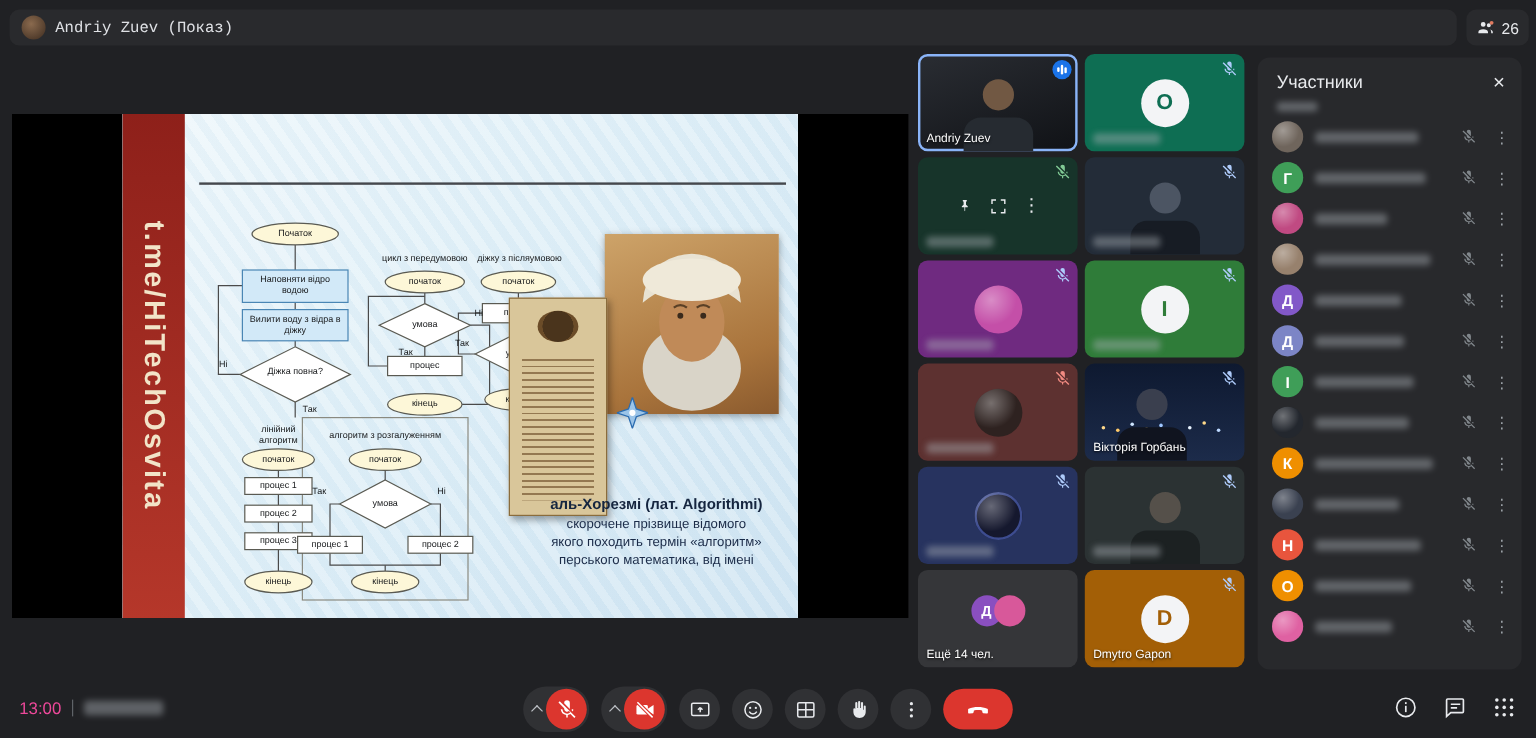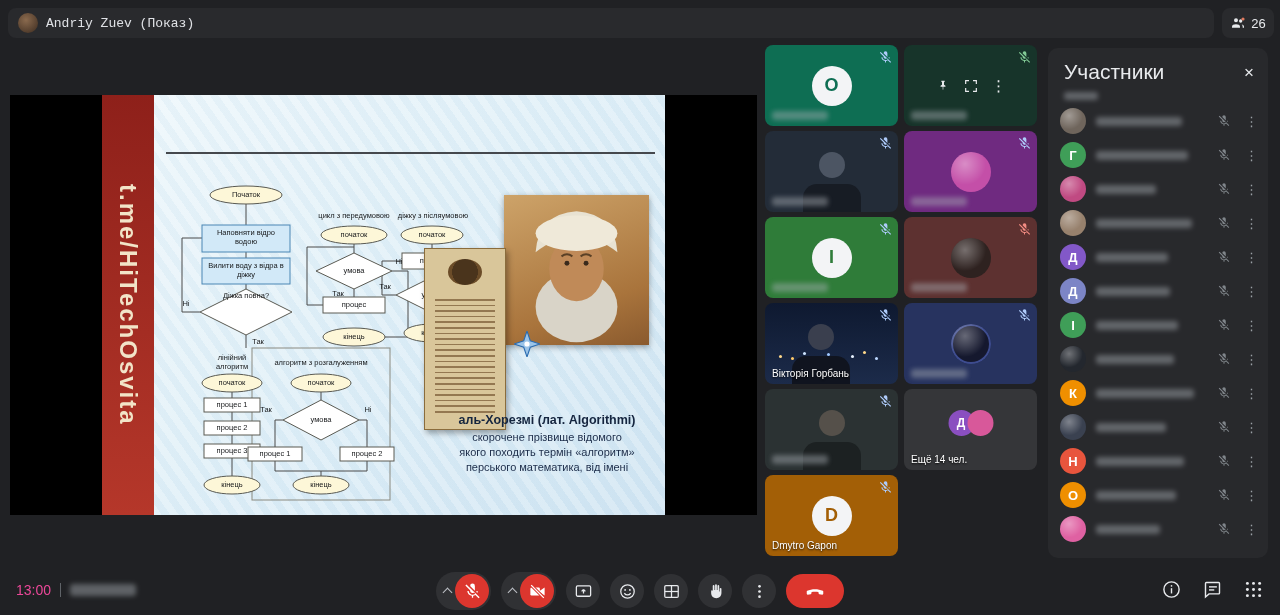--- a/index.html
+++ b/index.html
@@ -76,21 +76,21 @@
   .ring{box-shadow:inset 0 0 0 2px #3d4c8f;}
   .duo{position:absolute;left:50%;top:42%;transform:translate(-50%,-50%);display:flex;z-index:2;}
   .duo .dcirc{width:26px;height:26px;border-radius:50%;display:flex;align-items:center;justify-content:center;
               font-size:12px;font-weight:700;color:#fff;}
   .duo .d2{margin-left:-7px;}
 
   
   .panel{position:absolute;left:1048px;top:48px;width:220px;height:510px;border-radius:10px;background:#28292c;
          box-sizing:border-box;}
   .p-head{display:flex;align-items:center;justify-content:space-between;padding:12px 14px 6px 16px;}
-  .p-title{font-size:21px;color:#e8eaed;}
+  .p-title{font-size:15px;color:#e8eaed;}
   .p-close{font-size:17px;color:#e8eaed;cursor:pointer;line-height:1;}
   .p-section{margin:2px 0 4px 16px;width:34px;}
   .prow{display:flex;align-items:center;height:34px;padding:0 10px 0 12px;gap:10px;}
   .pav{width:26px;height:26px;border-radius:50%;flex:none;display:flex;align-items:center;justify-content:center;
        font-size:13px;font-weight:700;color:#fff;position:relative;}
   .pav.photo::after{content:"";position:absolute;inset:0;border-radius:50%;
        background:radial-gradient(circle at 35% 30%,rgba(255,255,255,.35),transparent 55%);}
   .pname{flex:none;}
   .pspace{flex:1;}
   .pmic{width:14px;height:14px;flex:none;}
@@ -178,21 +178,21 @@
           <polygon points="144,194 190,217 144,240 98,217"></polygon>
           <polygon points="252,158 290,176 252,194 214,176"></polygon>
           <polygon points="330,182 366,200 330,218 294,200"></polygon>
           <polygon points="219,305 257,325 219,345 181,325"></polygon>
         </g>
       </svg>
 
       <div class="fl" style="left:144px;top:100px;">Початок</div>
       <div class="fl wrap" style="left:144px;top:143px;width:82px;">Наповняти відро водою</div>
       <div class="fl wrap" style="left:144px;top:176px;width:82px;">Вилити воду з відра в діжку</div>
-      <div class="fl wrap" style="left:144px;top:201px;width:64px;">Діжка повна?</div>
+      <div class="fl wrap" style="left:144px;top:215px;width:64px;">Діжка повна?</div>
       <div class="fl" style="left:84px;top:209px;">Ні</div>
       <div class="fl" style="left:156px;top:247px;">Так</div>
 
       <div class="fl wrap" style="left:252px;top:121px;width:74px;">цикл з передумовою</div>
       <div class="fl" style="left:252px;top:140px;">початок</div>
       <div class="fl" style="left:252px;top:176px;">умова</div>
       <div class="fl" style="left:236px;top:199px;">Так</div>
       <div class="fl" style="left:297px;top:167px;">Ні</div>
       <div class="fl" style="left:252px;top:210px;">процес</div>
       <div class="fl" style="left:252px;top:242px;">кінець</div>
@@ -246,20 +246,30 @@
         <div class="cap-t">аль-Хорезмі (лат. Algorithmi)</div>
         <div class="cap-l">скорочене прізвище відомого</div>
         <div class="cap-l">якого походить термін «алгоритм»</div>
         <div class="cap-l">перського математика, від імені</div>
       </div>
     </div>
   </div>
 
   <div class="tiles">
 
+    <div class="tile self" style="background:linear-gradient(160deg,#2a2d33,#101216);">
+      <span class="head" style="background:#715843;"></span>
+      <span class="torso"></span>
+      <span class="spk">
+        <i style="height:4px"></i>
+          <i style="height:8px"></i>
+          <i style="height:5px"></i>
+      </span>
+      <span class="tname">Andriy Zuev</span>
+    </div>
 
     <div class="tile" style="background: rgb(14, 110, 83);">
       <span class="tav">
         <span style="color: rgb(14, 110, 83);">O</span>
       </span>
       <span class="tmic" data-mic="#aecbfa"><svg viewBox="0 0 24 24" width="100%" height="100%">
             <path fill="#aecbfa" d="M15 11V5a3 3 0 0 0-6 0v.2l6 6zM4.3 3 3 4.3l6 6V11a3 3 0 0 0 5 2.2l1.5 1.5a5 5 0 0 1-8.4-3.2H5.4a6.6 6.6 0 0 0 5.8 5.9V20h1.6v-2.6c1-.1 2-.5 2.8-1l4.1 4.1 1.3-1.3L4.3 3zM17 11.5c0 .4 0 .8-.1 1.1l1.3 1.3c.3-.7.4-1.6.4-2.4H17z"></path>
           </svg></span>
       <span class="tblur blurbar"></span>
     </div>

